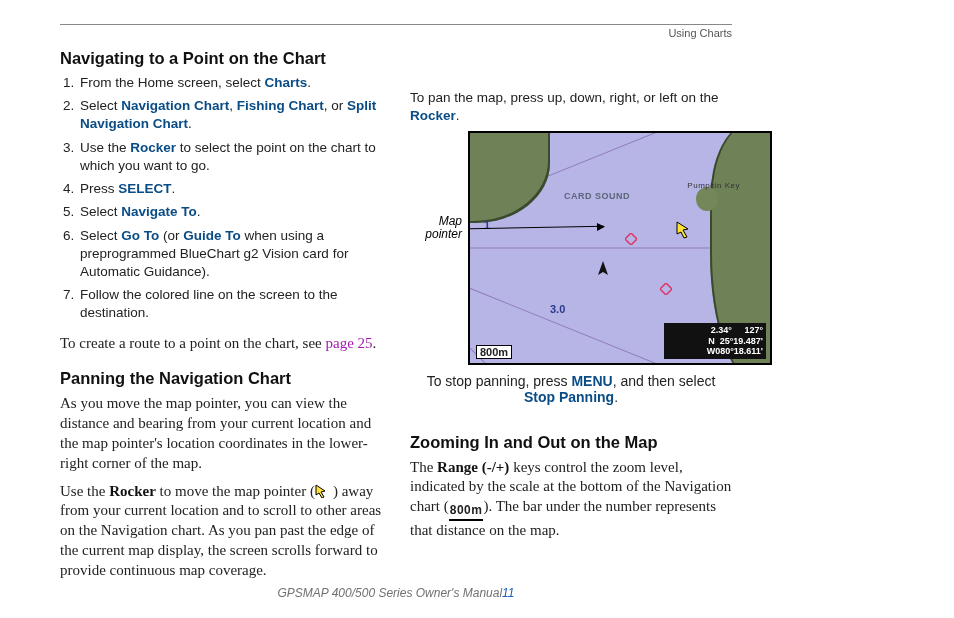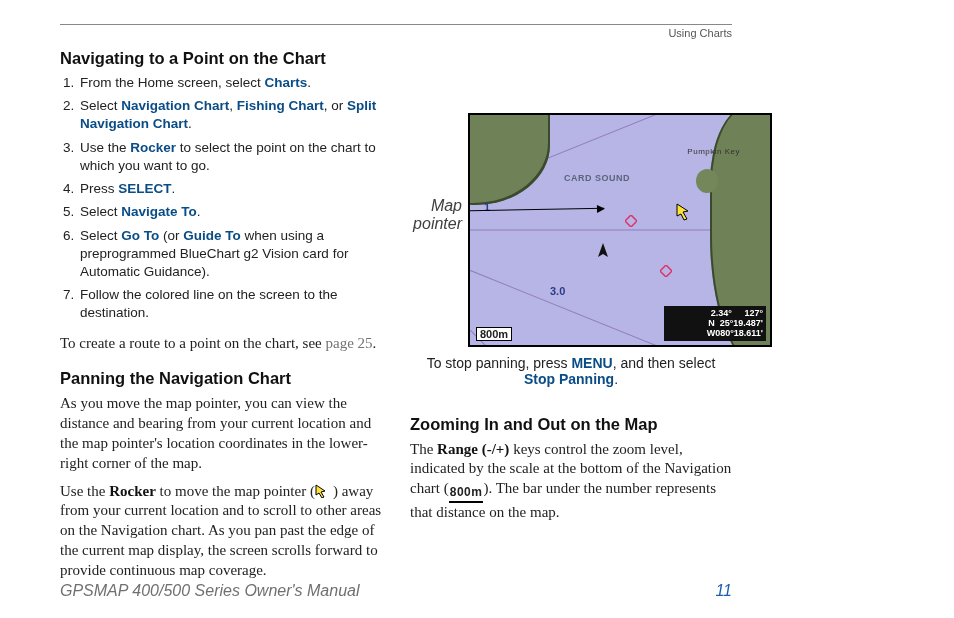--- a/index.html
+++ b/index.html
@@ -57,31 +57,31 @@
     line-height: 1.32;
     margin: 6px 0 8px 0;
   }
   .body.sans {
     font-family: Arial, Helvetica, sans-serif;
     font-size: 13.5px;
     margin: 0 0 6px 0;
   }
   .m { color: #0a4c86; font-weight: 700; } 
   .mk { color: #111; font-weight: 700; }    
-  .lnk { color: #737373; }
+  .lnk { color: #a21caf; }
   b { font-weight: 700; }
   .footer {
     position: absolute;
     left: 60px;
     right: 52px;
     bottom: 18px;
     display: flex;
-    justify-content: space-between;
+    justify-content: center;
     font-style: italic;
-    font-size: 16px;
+    font-size: 12px;
     color: #707070;
   }
   .footer .pn { color: #1a5fb4; font-style: italic; }
   
   .cursor-ico {
     display: inline-block;
     vertical-align: -2px;
     width: 18px; height: 14px;
   }
   
@@ -99,23 +99,23 @@
   .figwrap {
     position: relative;
     margin: 6px 0 8px 0;
     padding-left: 58px; 
   }
   .figlabel {
     position: absolute;
     left: 0; top: 84px;
     width: 52px;
     font-style: italic;
-    font-size: 16px;
+    font-size: 12px;
     text-align: right;
-    color: #404040;
+    color: #000000;
     line-height: 1.15;
   }
   .mapbox {
     width: 300px;
     height: 230px;
     border: 2px solid #000;
     position: relative;
     overflow: hidden;
     background: #b7b5e6; 
     margin: 0 auto;
@@ -246,20 +246,23 @@
       <p class="body">
         <span>Use the </span><b class="mk">Rocker</b><span> to move the map pointer (</span><span class="cursor-ico">
           <svg viewBox="0 0 18 14">
               <path d="M1 1 L10 7 L6 8 L9 13 L7 14 L4 9 L1 11 Z" fill="#ffe138" stroke="#000" stroke-width="1"></path>
             </svg>
         </span><span>) away from your current location and to scroll to other areas on the Navigation chart. As you pan past the edge of the current map display, the screen scrolls forward to provide continuous map coverage.</span>
       </p>
     </div>
 
     <div class="col">
+      <p class="body sans">
+        <span>To pan the map, press up, down, right, or left on the </span><span class="m">Rocker</span><span>.</span>
+      </p>
 
       <div class="figwrap">
         <div class="figlabel">Map pointer</div>
 
         <div class="mapbox">
 
           <div class="rhumb" style="transform:translate(-50%,-50%) rotate(0deg)"></div>
           <div class="rhumb" style="transform:translate(-50%,-50%) rotate(22deg)"></div>
           <div class="rhumb" style="transform:translate(-50%,-50%) rotate(45deg)"></div>
           <div class="rhumb" style="transform:translate(-50%,-50%) rotate(68deg)"></div>
@@ -268,21 +271,21 @@
           <div class="rhumb" style="transform:translate(-50%,-50%) rotate(315deg)"></div>
           <div class="rhumb" style="transform:translate(-50%,-50%) rotate(338deg)"></div>
 
           <div class="land-left"></div>
           <div class="land-right"></div>
           <div class="island" style="right:52px;top:54px;width:22px;height:24px"></div>
 
           <span class="depth" style="left:14px;top:86px">1</span>
           <span class="depth" style="left:80px;top:170px">3.0</span>
           <span class="tag" style="left:94px;top:58px">CARD SOUND</span>
-          <span class="tag" style="right:30px;top:32px;font-weight:400;color:#333;font-size:8px">Pumpkin Key</span>
+          <span class="tag" style="right:30px;top:48px;font-weight:400;color:#333;font-size:8px">Pumpkin Key</span>
           <span class="tag" style="left:20px;bottom:8px;font-weight:400;color:#444;font-size:9px;font-style:italic">Foul</span>
 
           <svg style="position:absolute;left:155px;top:100px" width="12" height="12">
               <path d="M6 0 12 6 6 12 0 6Z" fill="none" stroke="#d36" stroke-width="1.5"></path>
             </svg>
           <svg style="position:absolute;left:190px;top:150px" width="12" height="12">
               <path d="M6 0 12 6 6 12 0 6Z" fill="none" stroke="#d36" stroke-width="1.5"></path>
             </svg>
 
           <span class="boat">

